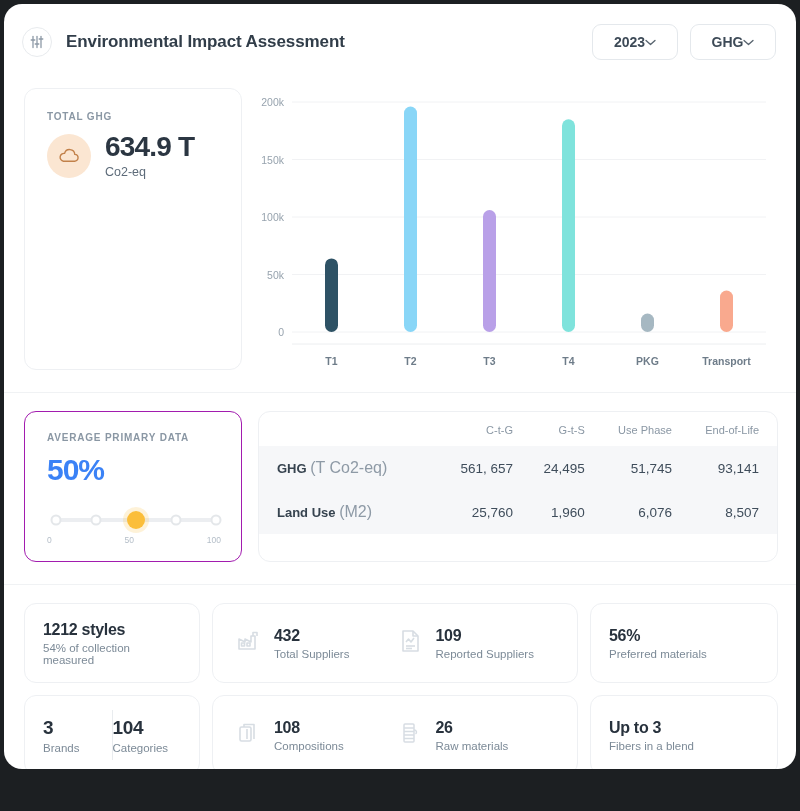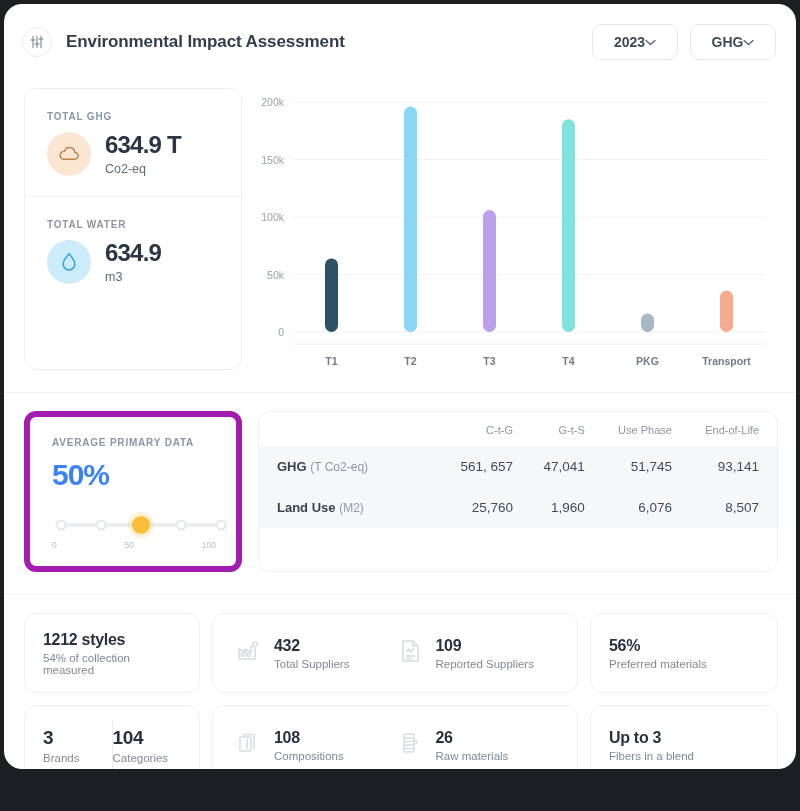--- a/index.html
+++ b/index.html
@@ -89,21 +89,21 @@
   .kpi-row { display: flex; align-items: center; gap: 14px; }
   .kpi-badge {
     width: 44px; height: 44px;
     border-radius: 50%;
     display: flex; align-items: center; justify-content: center;
     flex: 0 0 auto;
   }
   .kpi-badge.ghg { background: #fbe6d2; }
   .kpi-badge.water { background: #cdecfb; }
   .kpi-value {
-    font-size: 24px;
+    font-size: 28px;
     font-weight: bold;
     color: #2b3642;
     letter-spacing: -0.8px;
     line-height: 1.05;
   }
   .kpi-unit {
     font-size: 12.5px;
     color: #5d6b79;
     margin-top: 4px;
   }
@@ -114,21 +114,21 @@
   .chart-svg { display: block; }
 
   
   .sec2 {
     display: flex;
     padding: 18px 18px 22px 20px;
     gap: 16px;
   }
   .slider-card {
     width: 218px;
-    border: 6px solid #a21caf;
+    border: 1px solid #a21caf;
     border-radius: 12px;
     padding: 20px 20px 16px 22px;
     flex: 0 0 auto;
   }
   .slider-label {
     font-size: 10px;
     letter-spacing: 0.8px;
     color: #8a97a4;
     font-weight: bold;
   }
@@ -164,21 +164,21 @@
     text-align: right;
     padding: 13px 18px 13px 0;
   }
   td.rowhead {
     text-align: left;
     padding-left: 18px;
     font-weight: bold;
     color: #36434f;
     font-size: 13px;
   }
-  td.rowhead .u { font-weight: normal; color: #8e9aa6; font-size: 12px; }
+  td.rowhead .u { font-weight: normal; color: #8e9aa6; font-size: 16px; }
   tr.shade { background: #f6f7f9; }
 
   
   .sec3 { padding: 18px 18px 14px 20px; display: flex; flex-direction: column; gap: 12px; }
   .stat-row { display: flex; gap: 12px; }
   .stat-card {
     border: 1px solid #eef0f3;
     border-radius: 12px;
     background: #fff;
     min-height: 80px;
@@ -252,34 +252,20 @@
               <path d="M5.5 13.2h11a3.4 3.4 0 0 0 .3-6.8A5.2 5.2 0 0 0 6.6 5.4 3.9 3.9 0 0 0 5.5 13.2z"></path>
             </svg>
           </div>
           <div class="kpi-text-wrap">
             <div class="kpi-value">634.9 T</div>
             <div class="kpi-unit">Co2-eq</div>
           </div>
         </div>
       </div>
 
-      <div class="kpi-block">
-        <div class="kpi-label">TOTAL WATER</div>
-        <div class="kpi-row">
-          <div class="kpi-badge water">
-            <svg width="16" height="20" viewBox="0 0 16 20" fill="none" stroke="#2ba6e0" stroke-width="1.5" stroke-linejoin="round">
-              <path d="M8 1.8C8 1.8 2.2 8.2 2.2 12.1a5.8 5.8 0 0 0 11.6 0C13.8 8.2 8 1.8 8 1.8z"></path>
-            </svg>
-          </div>
-          <div class="kpi-text-wrap">
-            <div class="kpi-value">634.9</div>
-            <div class="kpi-unit">m3</div>
-          </div>
-        </div>
-      </div>
     </div>
 
     <div class="chart-wrap">
       <svg class="chart-svg" id="chart" width="522" height="278" viewBox="0 0 522 278">
           <line x1="36" x2="510" y1="240" y2="240" stroke="#f1f2f4" stroke-width="1"></line>
           <text x="28" y="244" text-anchor="end" font-size="10.5" fill="#97a3ae" font-family="&quot;Liberation Sans&quot;, sans-serif">0</text>
           <line x1="36" x2="510" y1="182.5" y2="182.5" stroke="#f1f2f4" stroke-width="1"></line>
           <text x="28" y="186.5" text-anchor="end" font-size="10.5" fill="#97a3ae" font-family="&quot;Liberation Sans&quot;, sans-serif">50k</text>
           <line x1="36" x2="510" y1="125" y2="125" stroke="#f1f2f4" stroke-width="1"></line>
           <text x="28" y="129" text-anchor="end" font-size="10.5" fill="#97a3ae" font-family="&quot;Liberation Sans&quot;, sans-serif">100k</text>
@@ -336,21 +322,21 @@
             <th>C-t-G</th>
             <th>G-t-S</th>
             <th>Use Phase</th>
             <th>End-of-Life</th>
           </tr>
         </thead>
         <tbody id="table-body">
             <tr class="shade">
               <td class="rowhead"><span>GHG</span> <span class="u">(T Co2-eq)</span></td>
               <td>561, 657</td>
-              <td>47,041</td>
+              <td>24,495</td>
               <td>51,745</td>
               <td>93,141</td>
             </tr>
             <tr class="shade">
               <td class="rowhead"><span>Land Use</span> <span class="u">(M2)</span></td>
               <td>25,760</td>
               <td>1,960</td>
               <td>6,076</td>
               <td>8,507</td>
             </tr>

